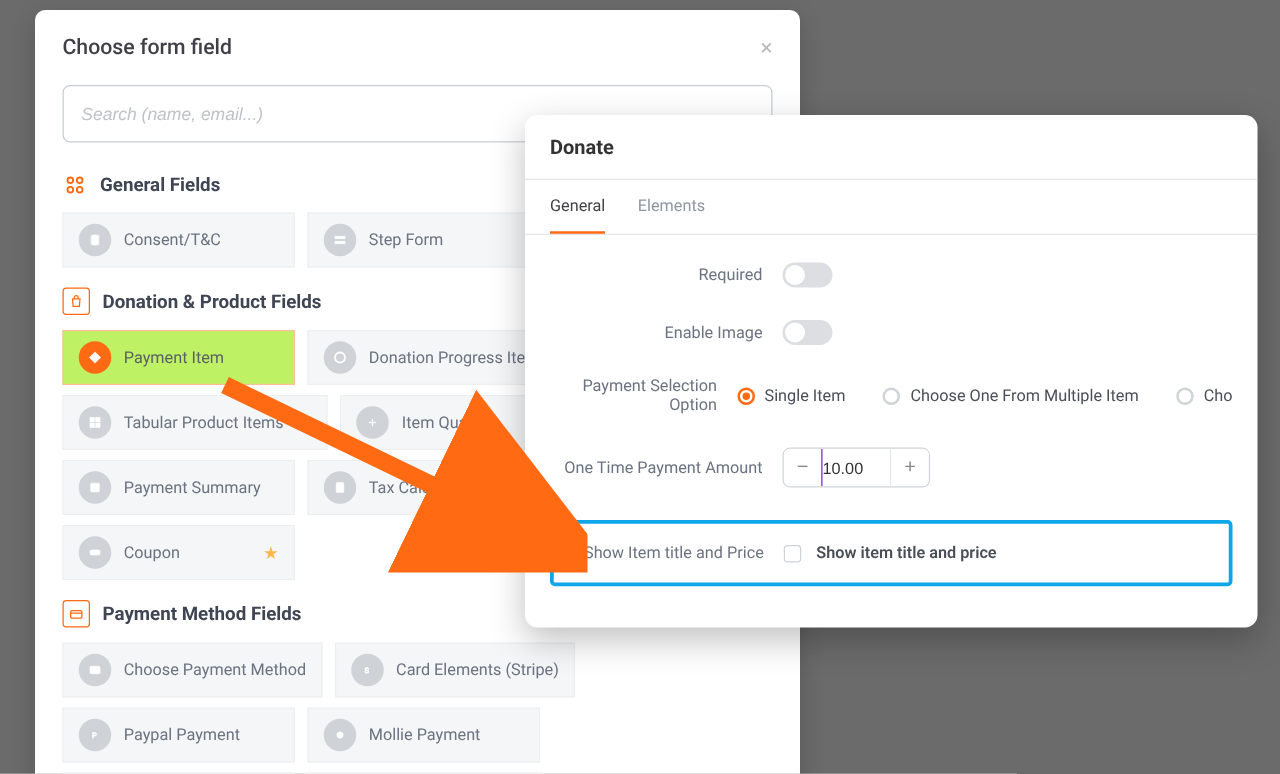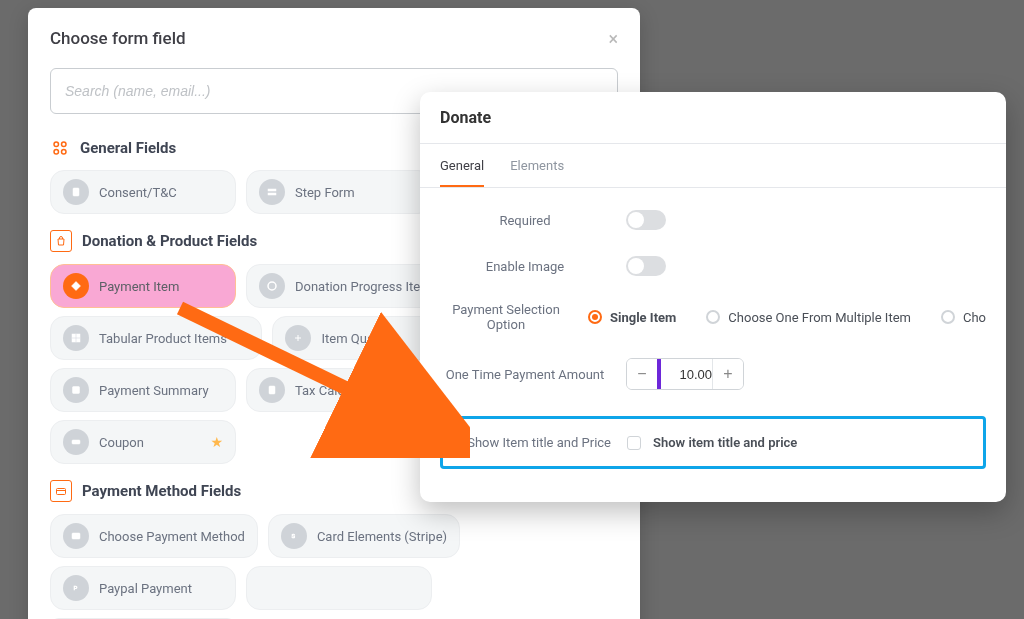--- a/index.html
+++ b/index.html
@@ -86,36 +86,36 @@
     flex-wrap: wrap;
     gap: 8px 10px;
     margin-bottom: 16px;
   }
   .chip {
     display: flex;
     align-items: center;
     gap: 10px;
     background: #f4f6f7;
     border: 1px solid #eceef0;
-    border-radius: 14px;
+    border-radius: 0;
     padding: 8px 12px;
     min-width: 186px;
     font-size: 13px;
     color: #6b7280;
     cursor: pointer;
   }
   .chip .c-icon {
     width: 26px; height: 26px; border-radius: 50%;
     background: #cfd3d8;
     display:flex; align-items:center; justify-content:center;
     flex: 0 0 26px;
   }
   .chip .c-icon svg { stroke:#fff; fill:#fff; }
   .chip.active {
-    background: #f9a8d4;
+    background: #bef264;
     border-color: #ffbf95;
     color: #5c6066;
   }
   .chip.active .c-icon { background: #ff6a13; }
   .star {
     margin-left: auto;
     font-size: 14px;
   }
   .star.filled { color:#ffb84d; }
   .star.empty  { color:#d0d4d8; }
@@ -162,21 +162,21 @@
     padding: 22px 20px 8px;
   }
   .setting-row {
     display: flex;
     align-items: center;
     margin-bottom: 26px;
     gap: 16px;
   }
   .setting-label {
     width: 170px;
-    text-align: center;
+    text-align: right;
     font-size: 13px;
     color: #6b7280;
   }
   .toggle {
     width: 40px; height: 20px; border-radius: 10px; background:#dcdee1;
     position: relative;
   }
   .toggle::after{
     content:""; position:absolute; top:2px; left:2px;
     width:16px;height:16px;border-radius:50%;background:#fff;
@@ -184,38 +184,38 @@
 
   .radio-group { display:flex; gap:30px; flex-wrap:nowrap; }
   .radio {
     display:flex; align-items:center; gap:8px; font-size:13px; color:#4a4f57;
     white-space: nowrap;
   }
   .radio .dot {
     width:14px;height:14px;border-radius:50%;
     border:2px solid #d0d4d8; flex:0 0 14px;
   }
-  .radio.selected { font-weight:700; }
+  .radio.selected { font-weight:400; }
   .radio.selected .dot { border-color:#ff6a13; }
   .radio.selected .dot::after{
     content:""; display:block; width:6px;height:6px;background:#ff6a13;
     border-radius:50%; margin:2px auto;
   }
 
   .stepper {
     display:flex; align-items:center;
     border:1px solid #d0d4d8; border-radius:6px; overflow:hidden;
   }
   .stepper button {
     width:30px; height:30px; border:none; background:#fff; color:#888;
     font-size:16px; cursor:pointer;
   }
   .stepper input {
-    width:56px; height:30px; border:none; border-left:4px solid #6d28d9;
-    border-right:1px solid #e3e6e9; text-align:right; font-size:13px; color:#333;
+    width:56px; height:30px; border:none; border-left:1px solid #6d28d9;
+    border-right:1px solid #e3e6e9; text-align:left; font-size:13px; color:#333;
   }
 
   .highlight-box {
     border: 3px solid #0ea5e9;
     border-radius: 4px;
     padding: 16px 20px;
     display:flex; align-items:center; gap:12px;
     margin-top:4px;
   }
   .chk {
@@ -377,20 +377,28 @@
         </span>
       <span>Card Elements (Stripe)</span>
     </div>
     <div class="chip">
       <span class="c-icon">
           <svg width="12" height="12" viewBox="0 0 24 24">
             <text x="7" y="16" font-size="12" fill="#fff">P</text>
           </svg>
         </span>
       <span>Paypal Payment</span>
+    </div>
+    <div class="chip">
+      <span class="c-icon">
+          <svg width="12" height="12" viewBox="0 0 24 24">
+            <circle cx="12" cy="12" r="5"></circle>
+          </svg>
+        </span>
+      <span>Mollie Payment</span>
     </div>
     <div class="chip">
       
       
     </div>
     <div class="chip">
       
       
     </div>
   </div>

